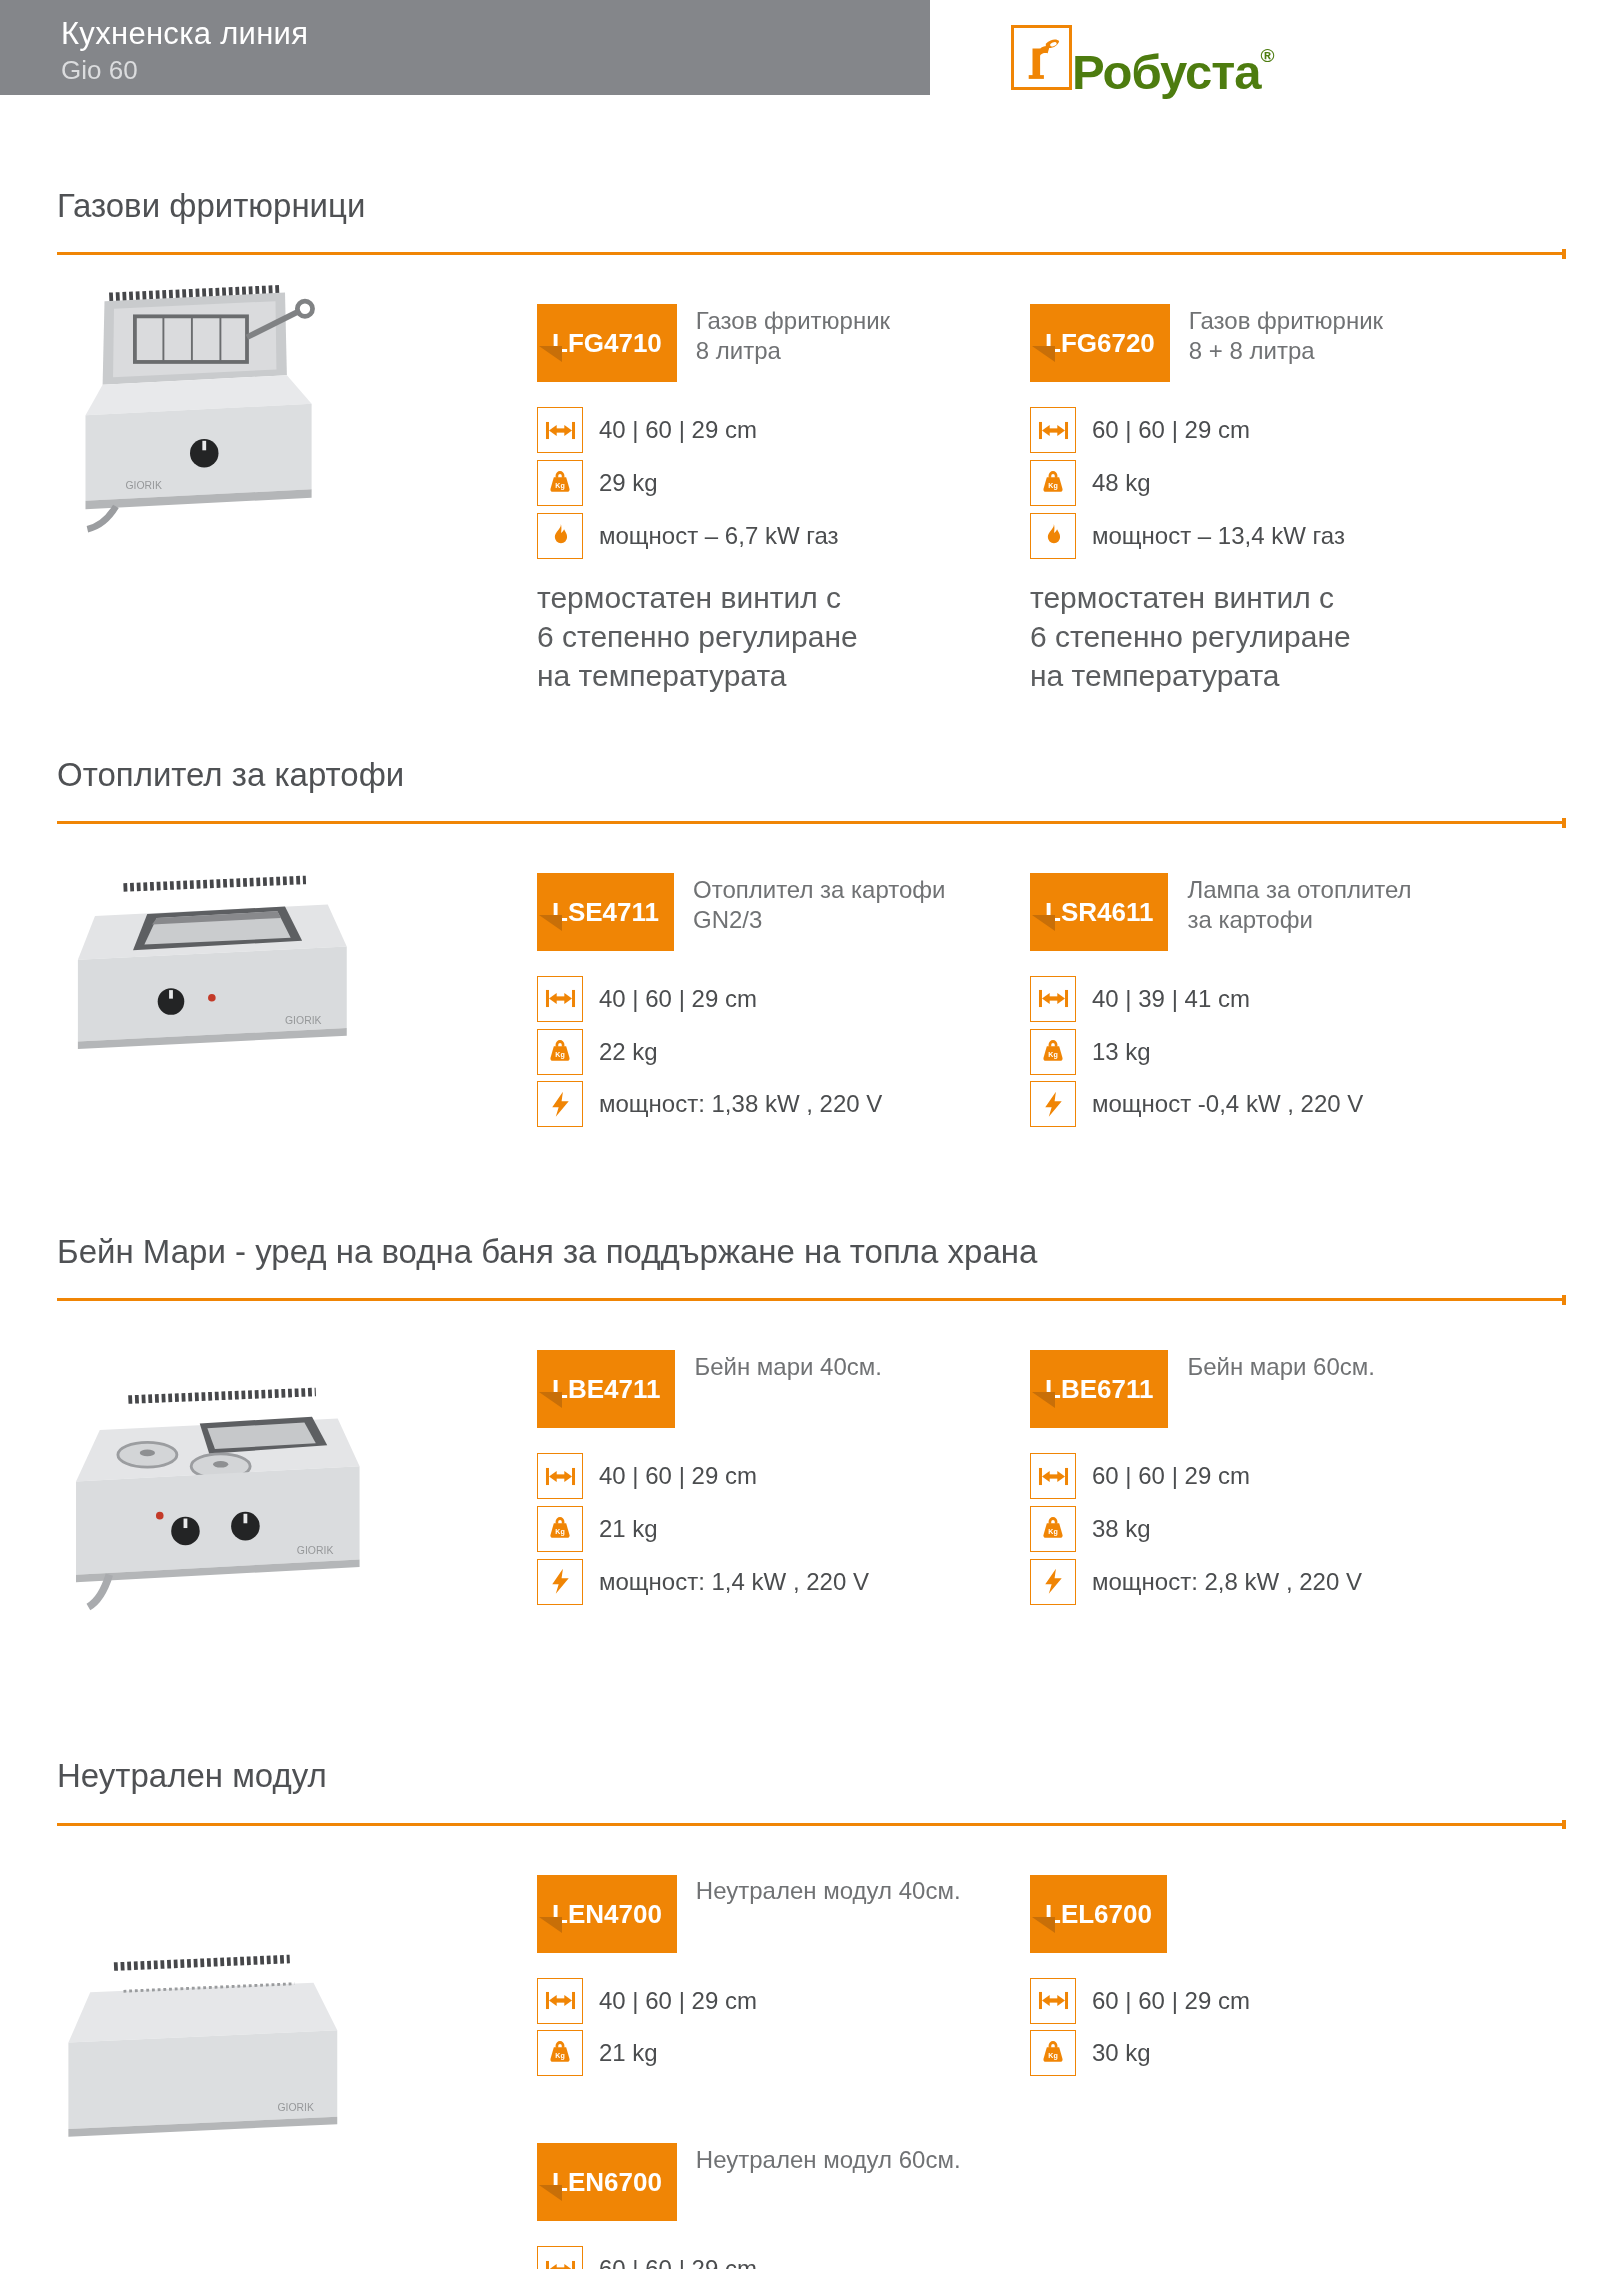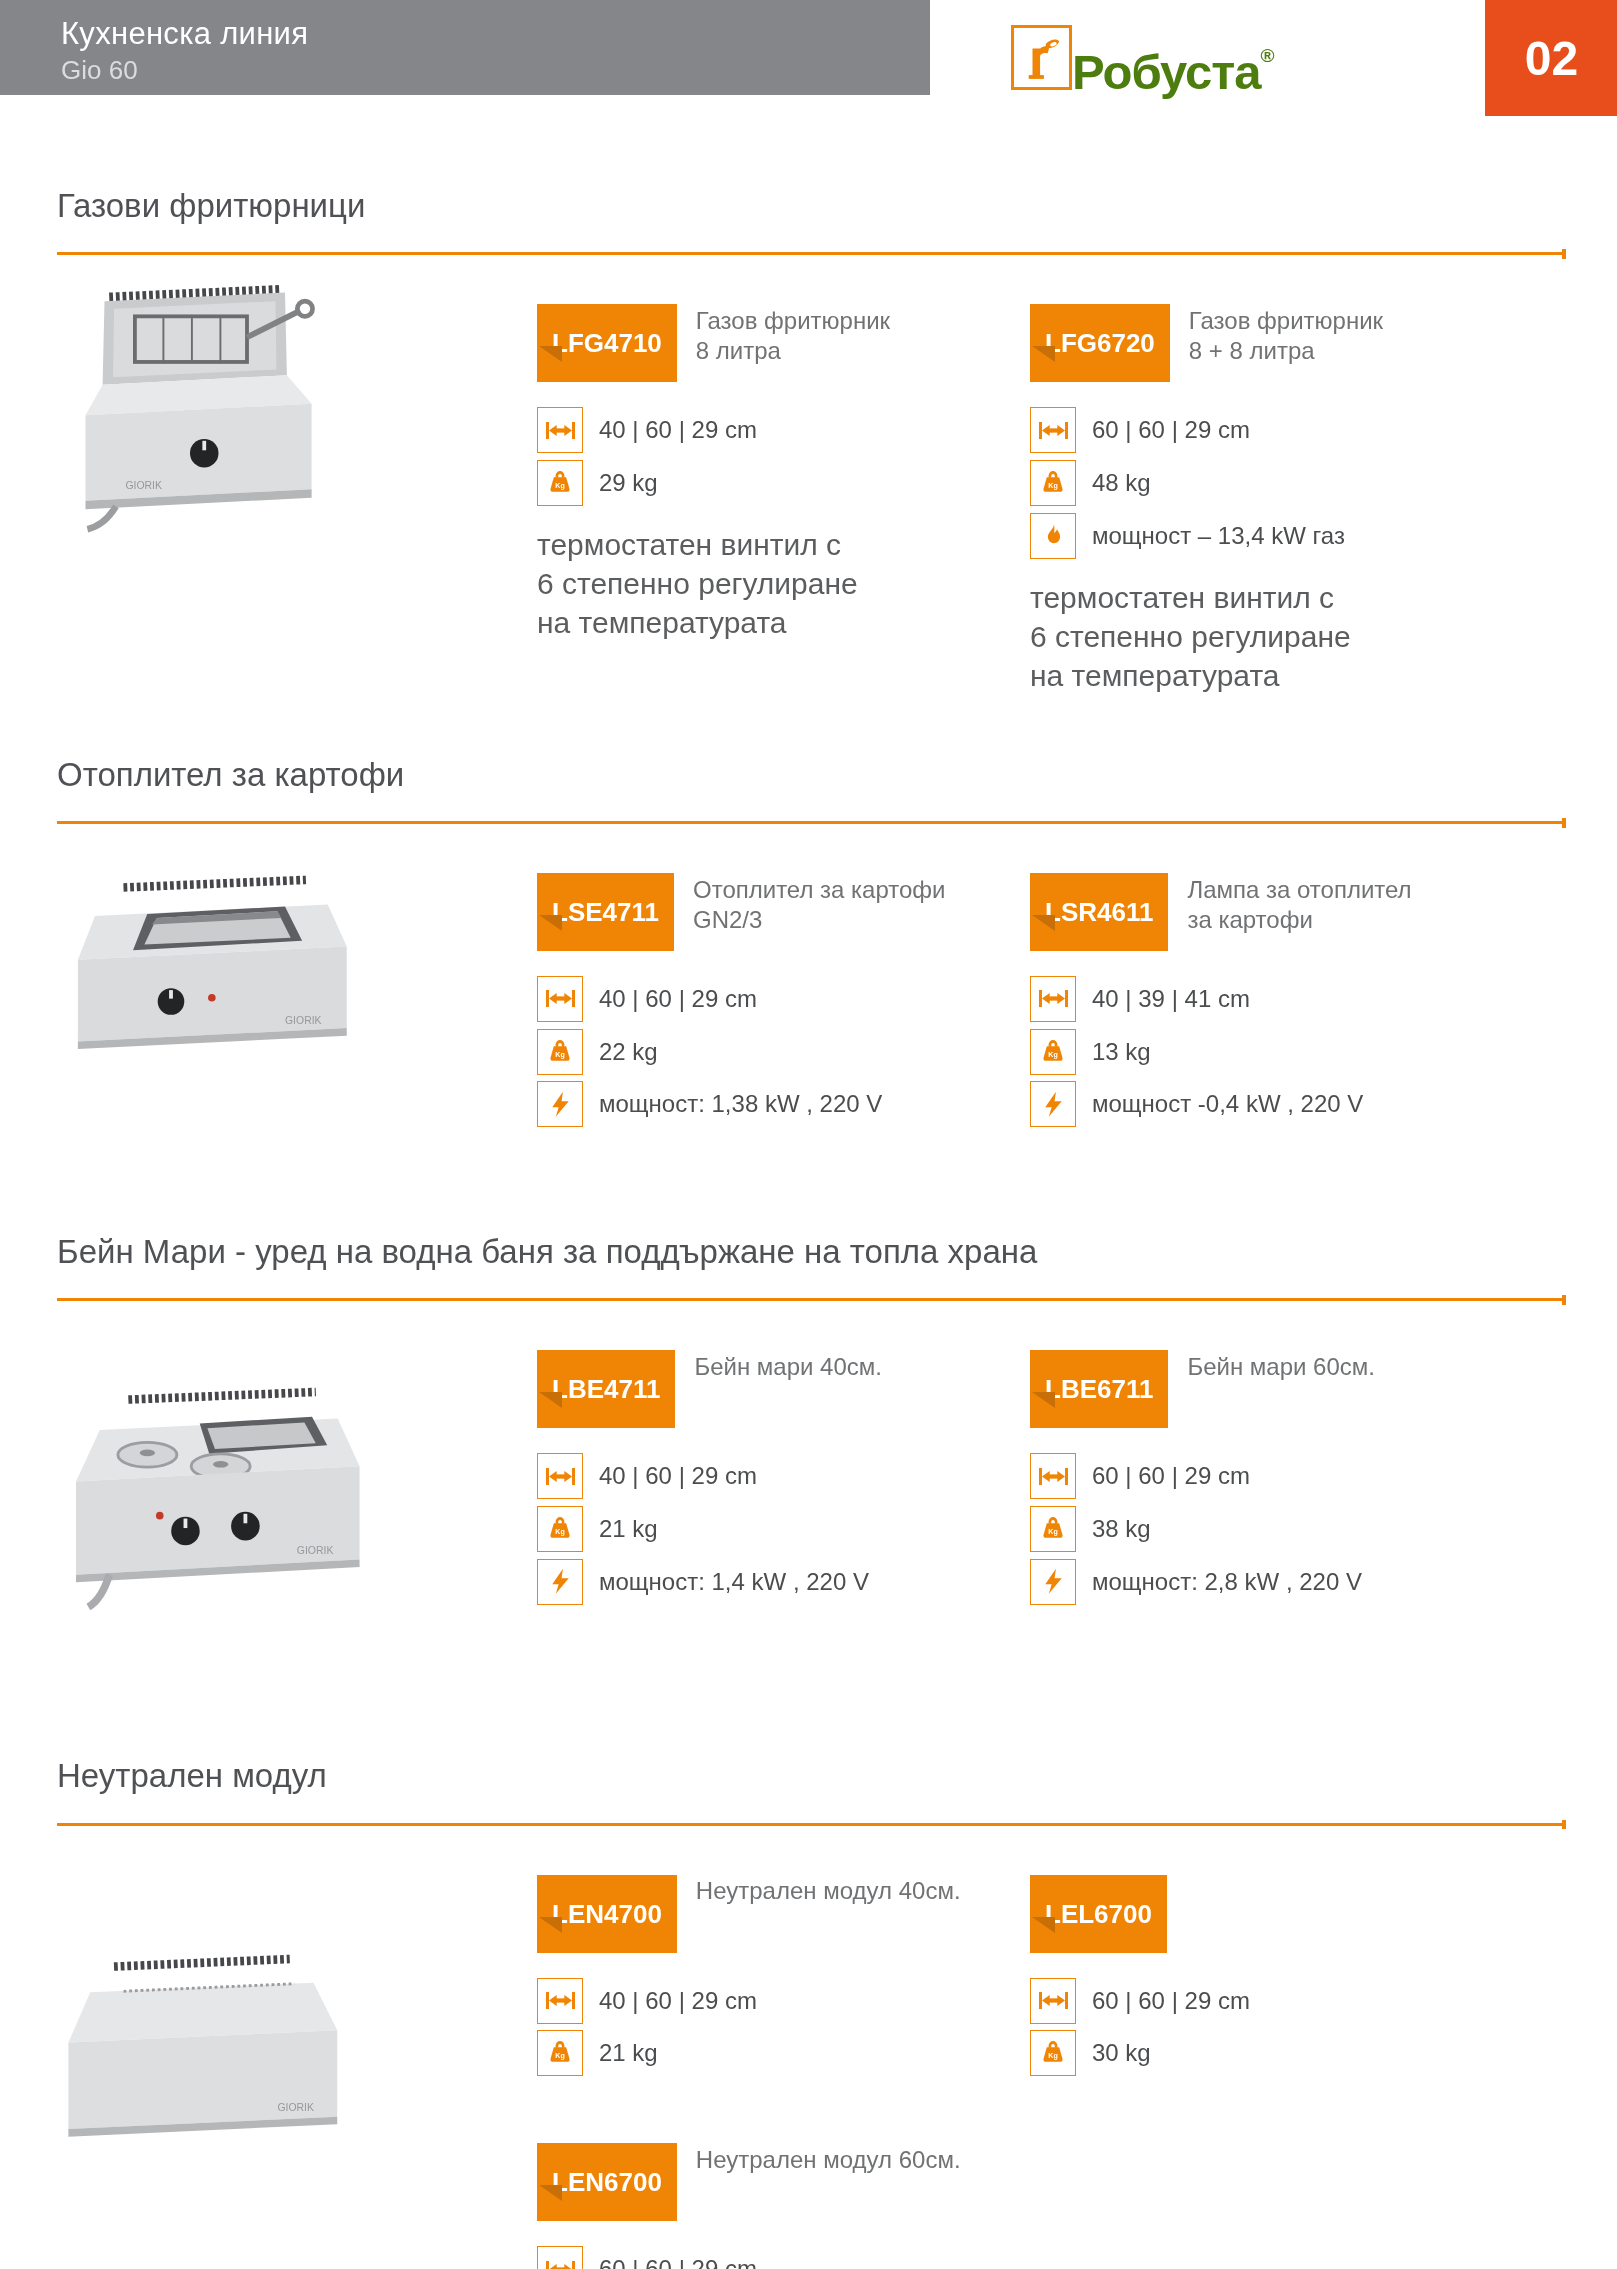--- a/index.html
+++ b/index.html
@@ -94,21 +94,20 @@
       <div class="cat-sub">Gio 60</div>
     </div>
     <div class="logo">
       <span class="logo-box">
         <svg width="38" height="46" viewBox="0 0 40 48">
             <use href="#i-rmark"></use>
           </svg>
       </span>
       <span class="wordmark"><span>Робуста</span><sup>®</sup></span>
     </div>
-    <div class="chapter">02</div>
   </header>
 
   <main>
 
     <section id="s1">
       <h2 class="section-title">Газови фритюрници</h2>
       <div class="rule"></div>
       <div class="section-body">
         <div class="ph1">
           <svg width="285" height="276" viewBox="0 0 300 290">
@@ -144,20 +143,28 @@
               </span>
             <span class="spec-text">40 | 60 | 29 cm</span>
           </div>
           <div class="spec-row">
             <span class="icon-box">
                 <svg width="30" height="30" viewBox="0 0 32 32">
                   <use href="#i-kg"></use>
                 </svg>
               </span>
             <span class="spec-text">29 kg</span>
+          </div>
+          <div class="spec-row">
+            <span class="icon-box">
+                <svg width="28.5" height="28.5" viewBox="0 0 30 30">
+                  <use href="#i-flame"></use>
+                </svg>
+              </span>
+            <span class="spec-text">мощност – 6,7 kW газ</span>
           </div>
           <div class="product-note">термостатен винтил с
 6 степенно регулиране
 на температурата</div>
         </div>
         <div class="product">
           <div class="product-head">
             <span class="badge">LFG6720</span>
             <span class="product-name">Газов фритюрник
 8 + 8 литра</span>

